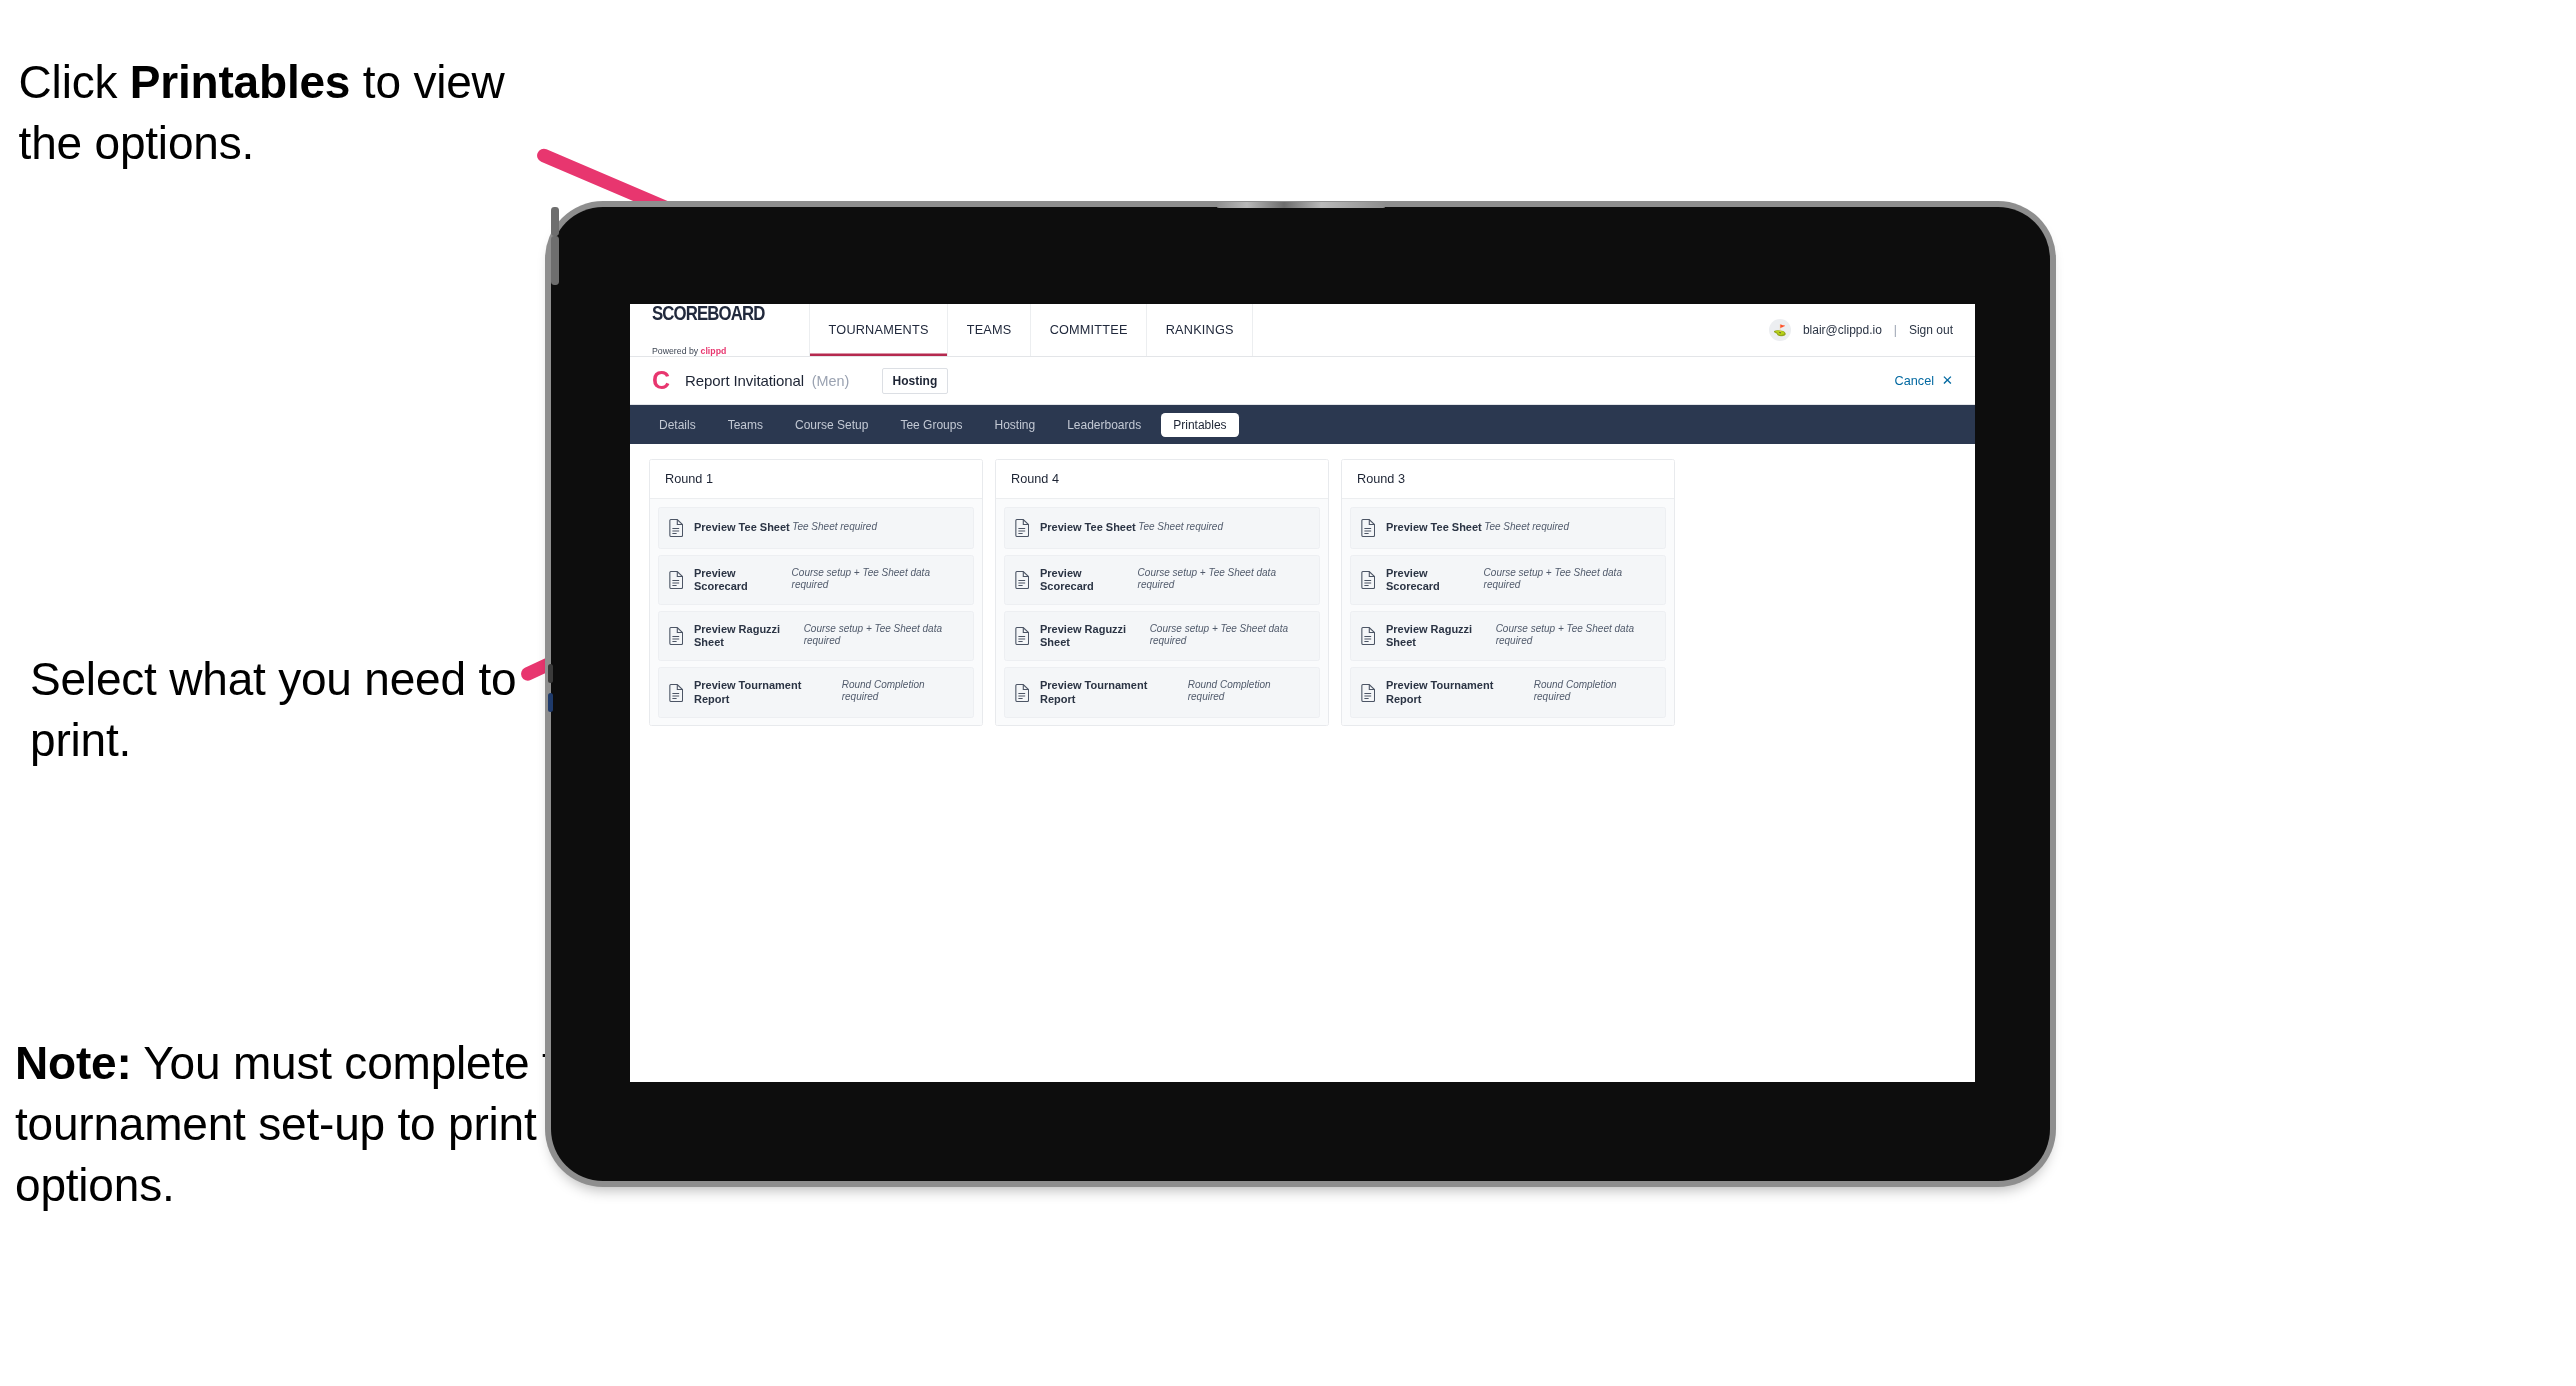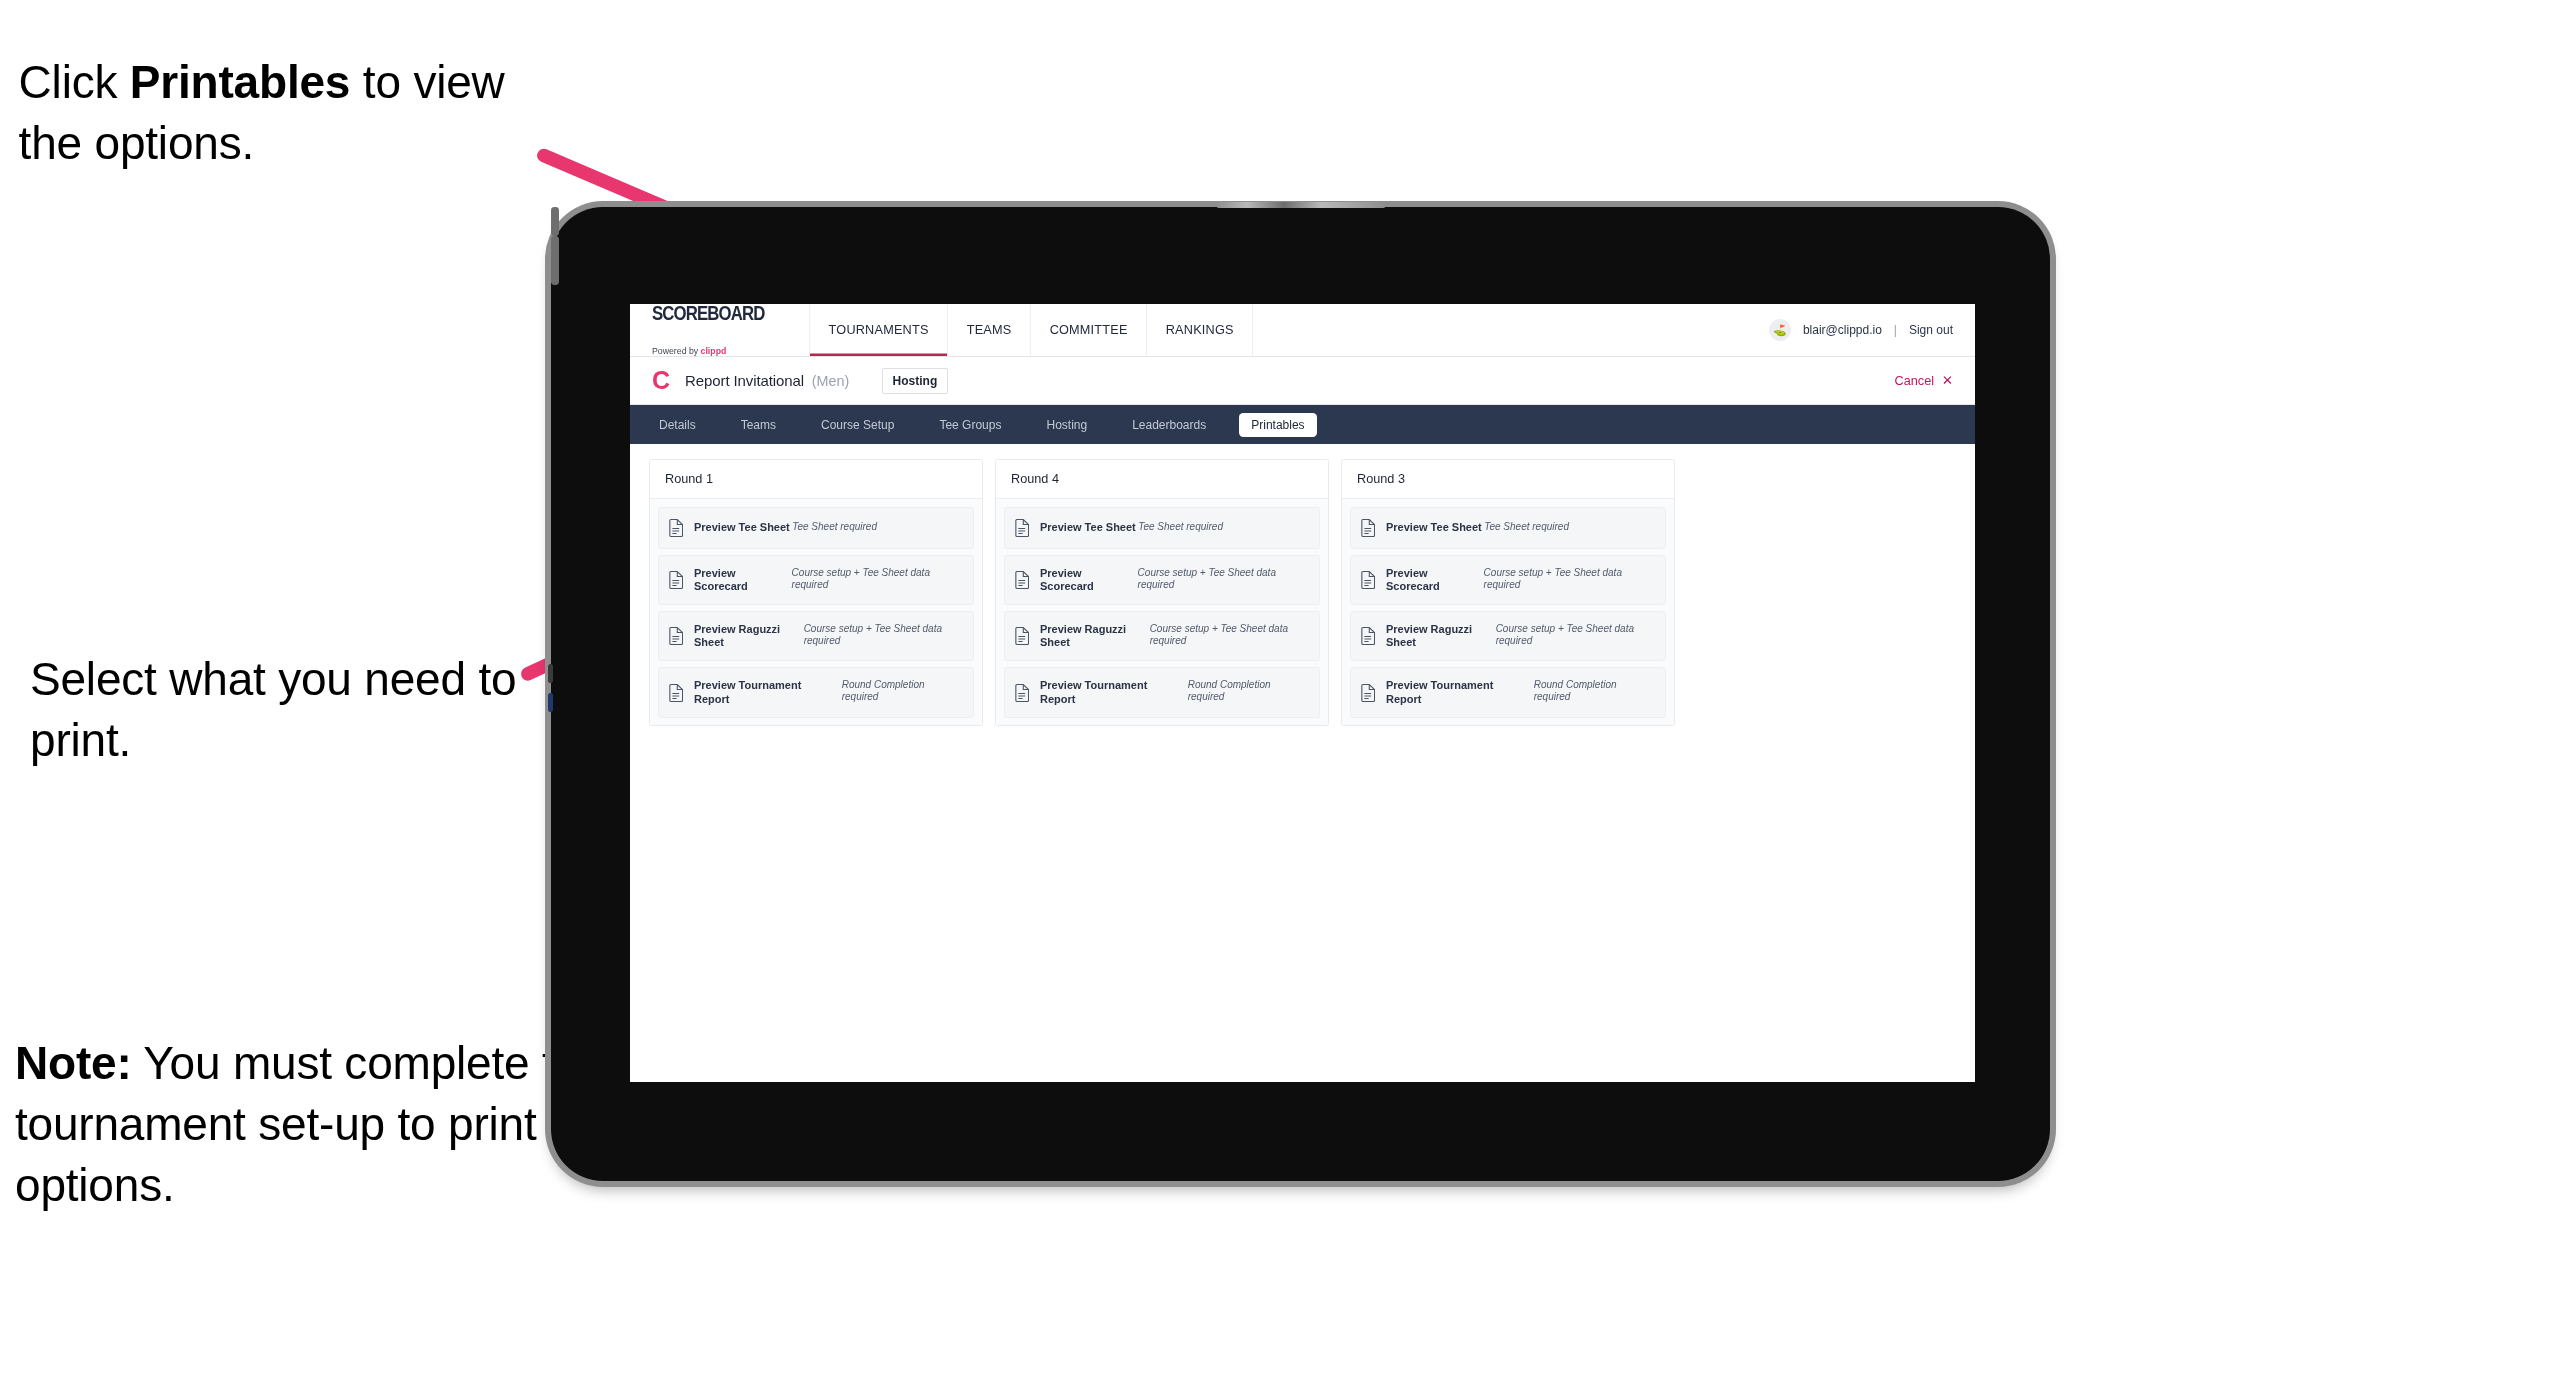--- a/index.html
+++ b/index.html
@@ -123,27 +123,27 @@
   .tournament-name{ font-size:15px; color:#1d2434; letter-spacing:-0.1px;}
   .tournament-gender{ font-size:14.4px; color:#9aa2b1; margin-left:7.6px; }
   .hosting-badge{
     margin-left:33px; padding:5px 9.3px;
     border:0.8px solid #dcdfe4; border-radius:2px;
     font-size:12px; font-weight:700; color:#1d2434;
     background:#fff;
   }
   .cancel-btn{
     margin-left:auto; display:flex; align-items:center; gap:7.6px;
-    font-size:12.7px; color:#be185d; cursor:pointer;
+    font-size:12.7px; color:#0369a1; cursor:pointer;
   }
   .cancel-x{ font-size:13.5px; line-height:1; }
 
   
   #tab-bar{
-    display:flex; align-items:center; gap:21px;
+    display:flex; align-items:center; gap:8px;
     height:39px; padding:0 17px;
     background:#2b3850;
   }
   .tab{
     padding:5px 12px; border-radius:4.2px;
     font-size:12px; color:#c3c9d4;
     cursor:pointer; white-space:nowrap;
   }
   .tab.active{ background:#ffffff; color:#1d2434; font-weight:400; }
 

